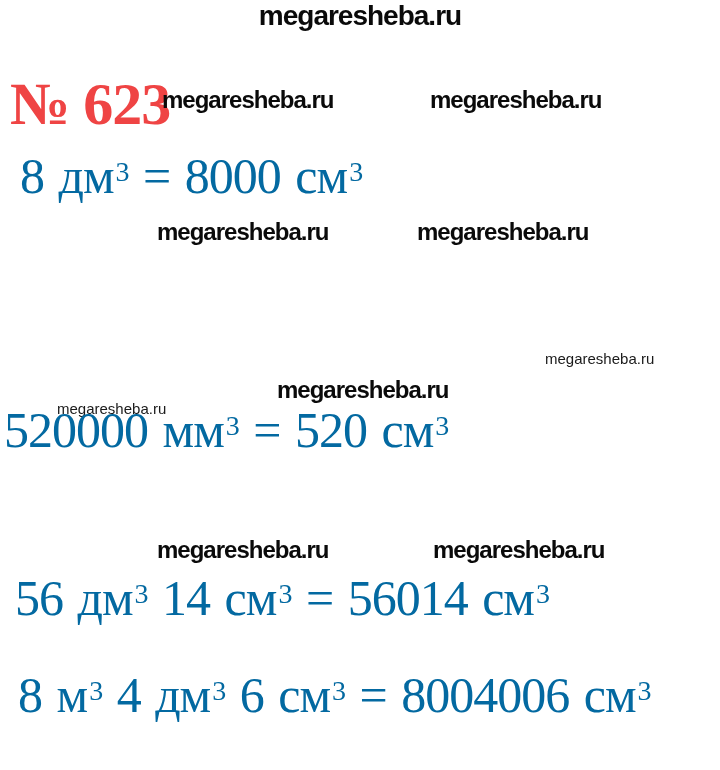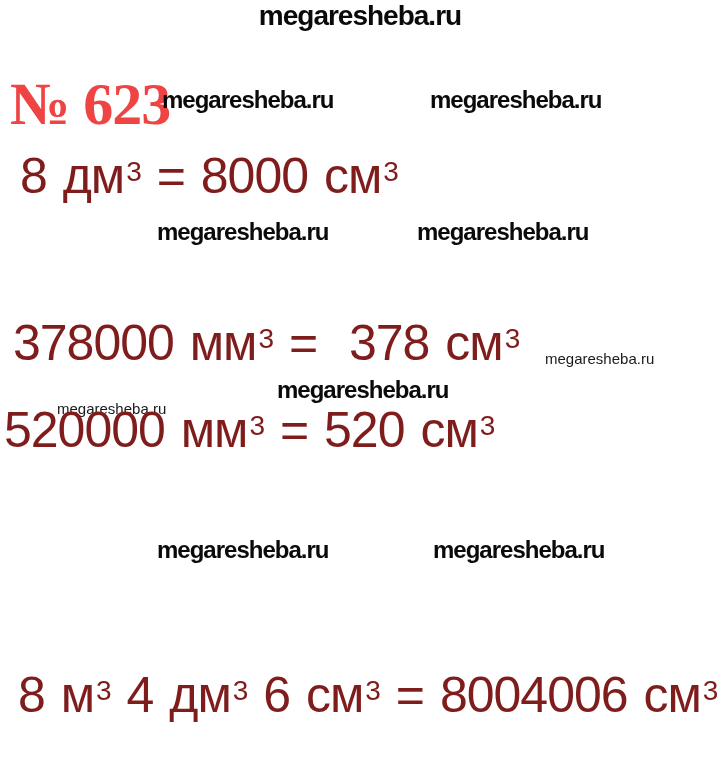--- a/index.html
+++ b/index.html
@@ -9,27 +9,27 @@
     position: relative;
     overflow: hidden;
     font-family: "Liberation Serif", serif;
     color: #000;
   }
   .page { position: absolute; inset: 0; border-radius: 31px; }
 
   
   .eq {
     position: absolute;
-    font-family: Liberation Sans, sans-serif;
+    font-family: Liberation Serif, serif;
     font-size: 50px;
     line-height: 1;
     letter-spacing: -1px;
     word-spacing: 3px;
     white-space: nowrap;
-    color: #7f1d1d;
+    color: #0369a1;
   }
   .eq sup {
     font-size: 0.56em;
     line-height: 0;
     position: relative;
     top: -0.42em;
     vertical-align: baseline;
     padding-left: 2px;
   }
 
@@ -92,29 +92,29 @@
   <div class="problem-number">№ 623</div>
   <div class="wm" style="left:162px; top:88px;">megaresheba.ru</div>
   <div class="wm" style="left:430px; top:88px;">megaresheba.ru</div>
 
   <div class="eq" style="left:20px; top:151px;">8 дм<sup>3</sup> = 8000 см<sup>3</sup></div>
 
   <div class="wm" style="left:157px; top:220px;">megaresheba.ru</div>
   <div class="wm" style="left:417px; top:220px;">megaresheba.ru</div>
 
 
-  <div class="eq" style="left:13px; top:318px;">378000 мм<sup>3</sup> = &nbsp;378 см<sup>3</sup></div>
   <div class="wm-small" style="left:545px; top:351px;">megaresheba.ru</div>
 
   <div class="wm" style="left:277px; top:378px;">megaresheba.ru</div>
   <div class="wm-small" style="left:57px; top:401px;">megaresheba.ru</div>
 
   <div class="eq" style="left:4px; top:405px;">520000 мм<sup>3</sup> = 520 см<sup>3</sup></div>
 
 
   <div class="wm" style="left:157px; top:538px;">megaresheba.ru</div>
   <div class="wm" style="left:433px; top:538px;">megaresheba.ru</div>
 
+  <div class="eq" style="left:15px; top:573px;">56 дм<sup>3</sup> 14 см<sup>3</sup> = 56014 см<sup>3</sup></div>
 
   <div class="eq" style="left:18px; top:670px;">8 м<sup>3</sup> 4 дм<sup>3</sup> 6 см<sup>3</sup> = 8004006 см<sup>3</sup></div>
 
 
 </div>
 
 </body></html>

